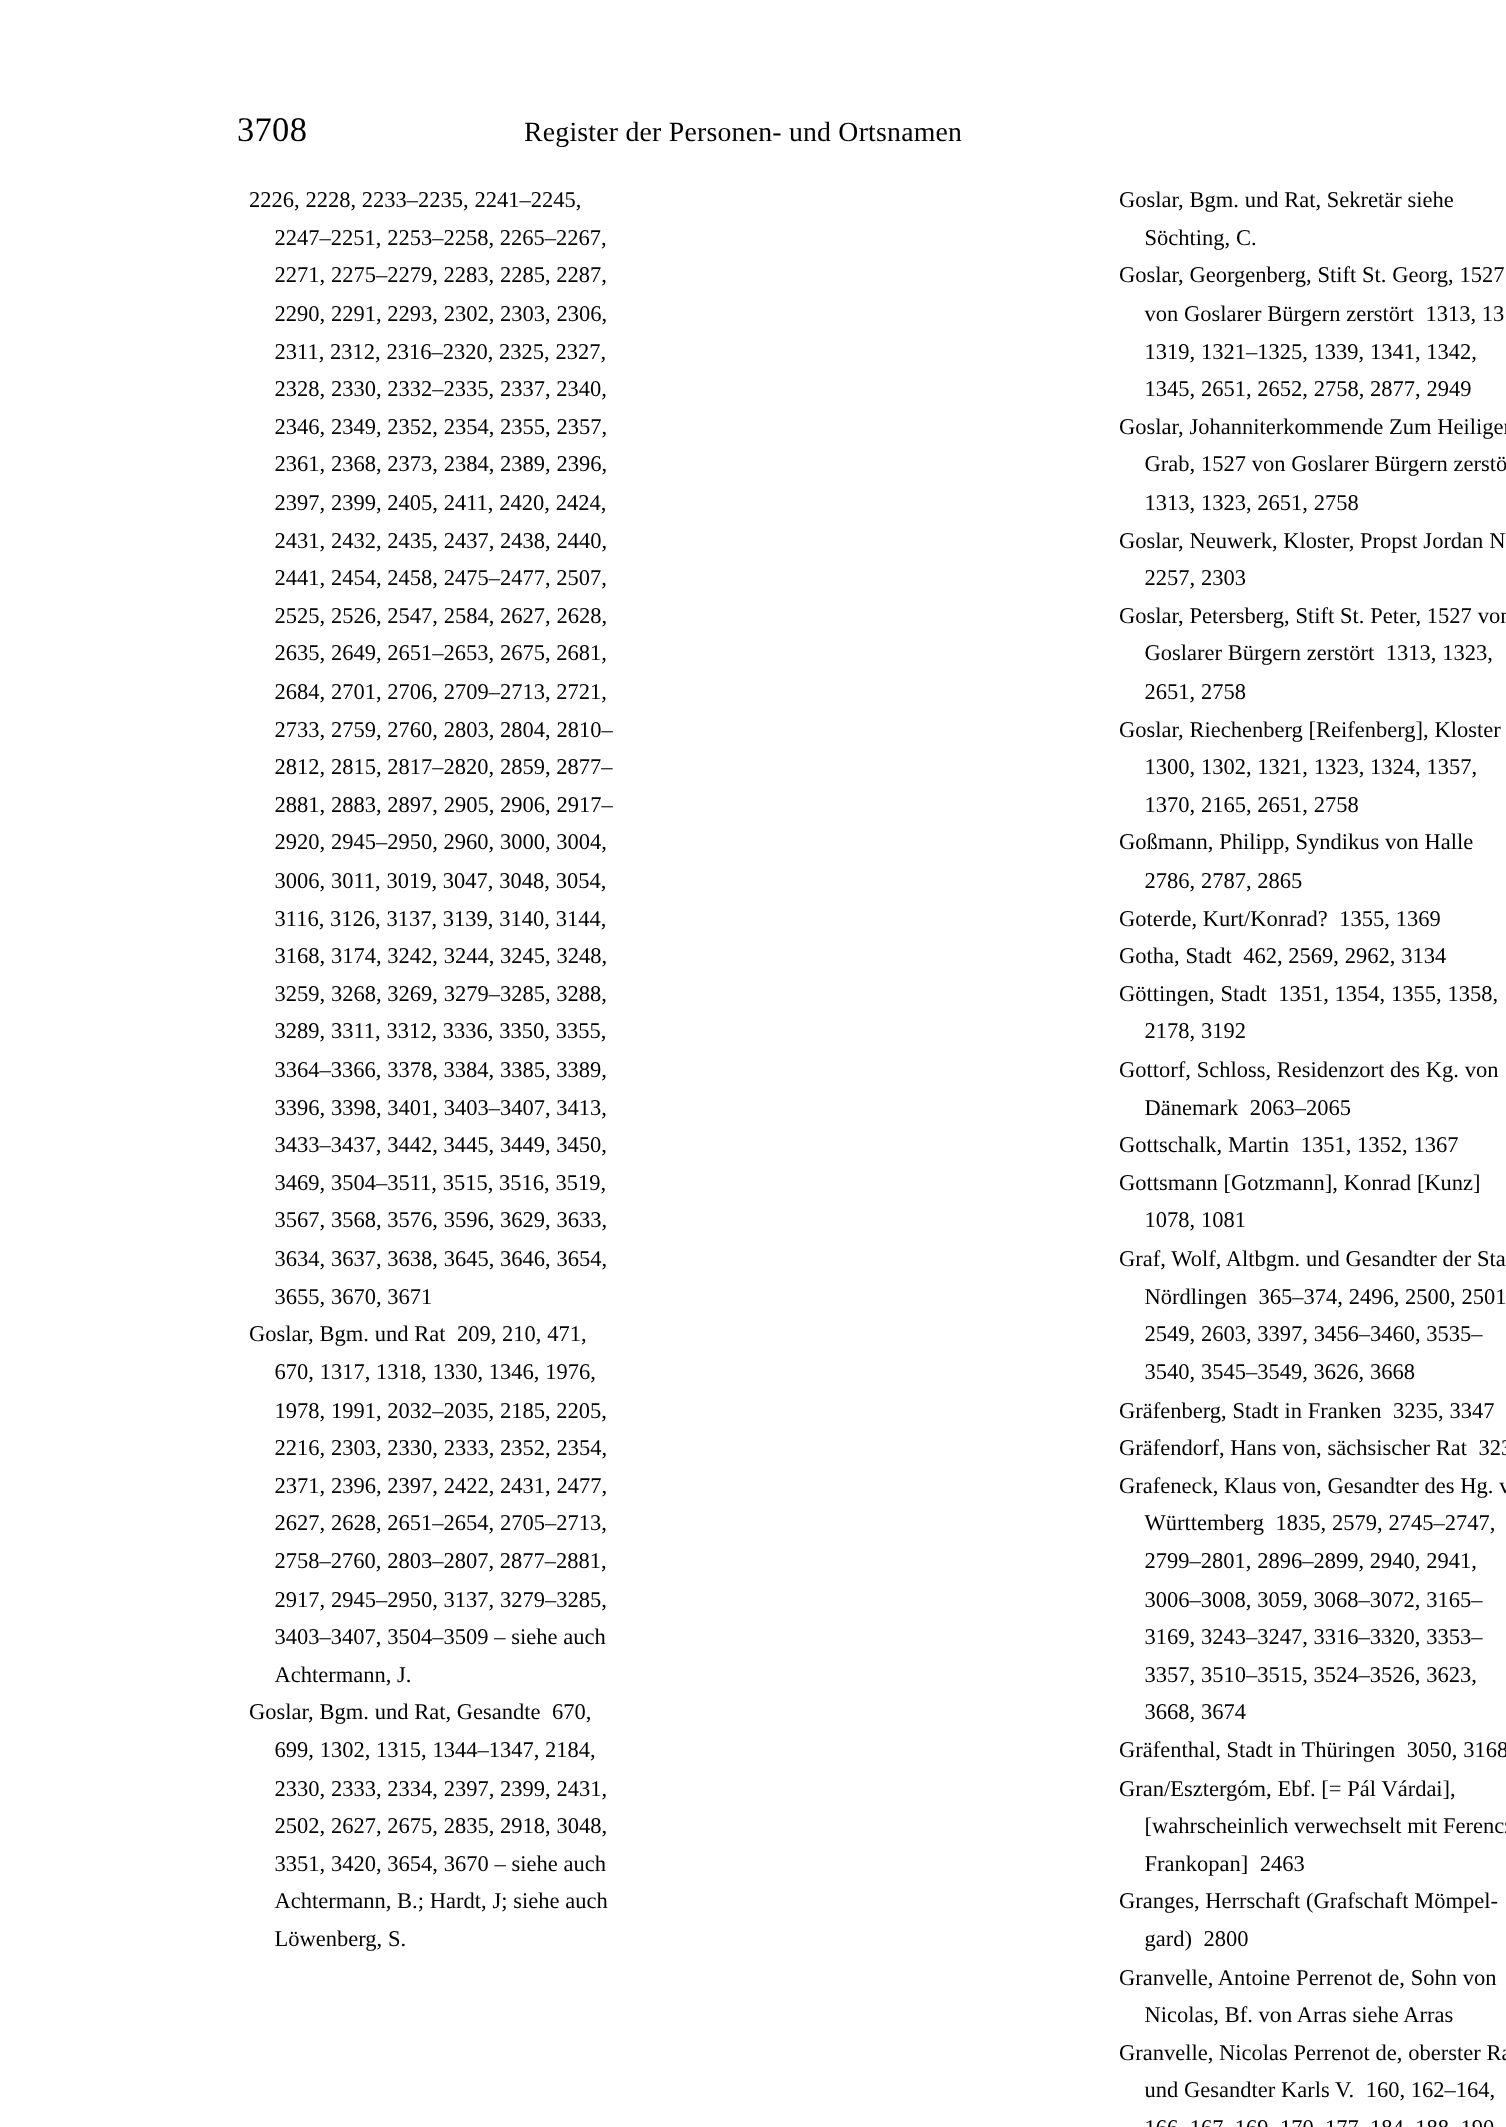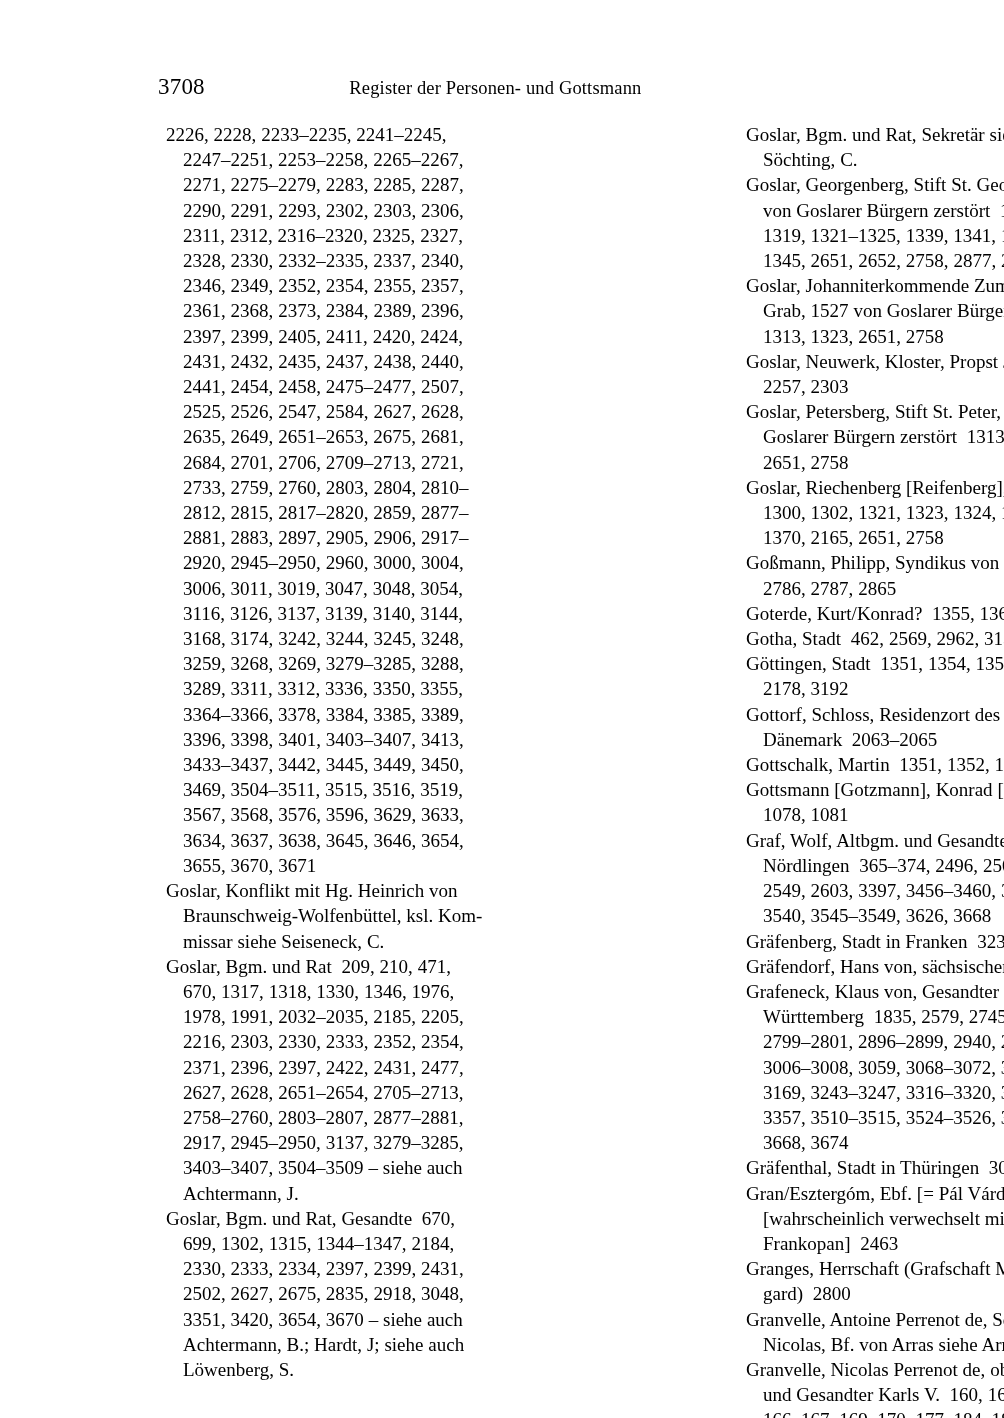--- a/index.html
+++ b/index.html
@@ -57,39 +57,39 @@
   }
   .col-right {
     width: 631px;
     padding-left: 373px;
     padding-right: 90px;
   }
   .col-left .col-inner { width: 320px; }
   .col-right .col-inner { width: 370px; }
 
   .entry {
-    font-size: 19px;
+    font-size: 15px;
     line-height: 25.2px;
     text-indent: -17px;
     padding-left: 17px;
     margin: 0;
     word-spacing: 0.1px;
     hyphens: none;
     white-space: pre-wrap;
   }
   .entry + .entry { margin-top: 0px; }
 </style>
 </head>
 <body>
 
 <div class="page">
 
   <div class="running-head">
     <div class="folio">3708</div>
-    <div class="head-title">Register der Personen- und Gottsmann</div>
+    <div class="head-title">Register der Personen- und Ortsnamen</div>
   </div>
 
   <div class="columns">
 
     <div class="col col-left">
       <div class="col-inner">
         <p class="entry">2226, 2228, 2233–2235, 2241–2245,
 2247–2251, 2253–2258, 2265–2267,
 2271, 2275–2279, 2283, 2285, 2287,
 2290, 2291, 2293, 2302, 2303, 2306,
@@ -112,23 +112,20 @@
 3168, 3174, 3242, 3244, 3245, 3248,
 3259, 3268, 3269, 3279–3285, 3288,
 3289, 3311, 3312, 3336, 3350, 3355,
 3364–3366, 3378, 3384, 3385, 3389,
 3396, 3398, 3401, 3403–3407, 3413,
 3433–3437, 3442, 3445, 3449, 3450,
 3469, 3504–3511, 3515, 3516, 3519,
 3567, 3568, 3576, 3596, 3629, 3633,
 3634, 3637, 3638, 3645, 3646, 3654,
 3655, 3670, 3671</p>
-        <p class="entry">Goslar, Konflikt mit Hg. Heinrich von
-Braunschweig-Wolfenbüttel, ksl. Kom-
-missar siehe Seiseneck, C.</p>
         <p class="entry">Goslar, Bgm. und Rat  209, 210, 471,
 670, 1317, 1318, 1330, 1346, 1976,
 1978, 1991, 2032–2035, 2185, 2205,
 2216, 2303, 2330, 2333, 2352, 2354,
 2371, 2396, 2397, 2422, 2431, 2477,
 2627, 2628, 2651–2654, 2705–2713,
 2758–2760, 2803–2807, 2877–2881,
 2917, 2945–2950, 3137, 3279–3285,
 3403–3407, 3504–3509 – siehe auch
 Achtermann, J.</p>

